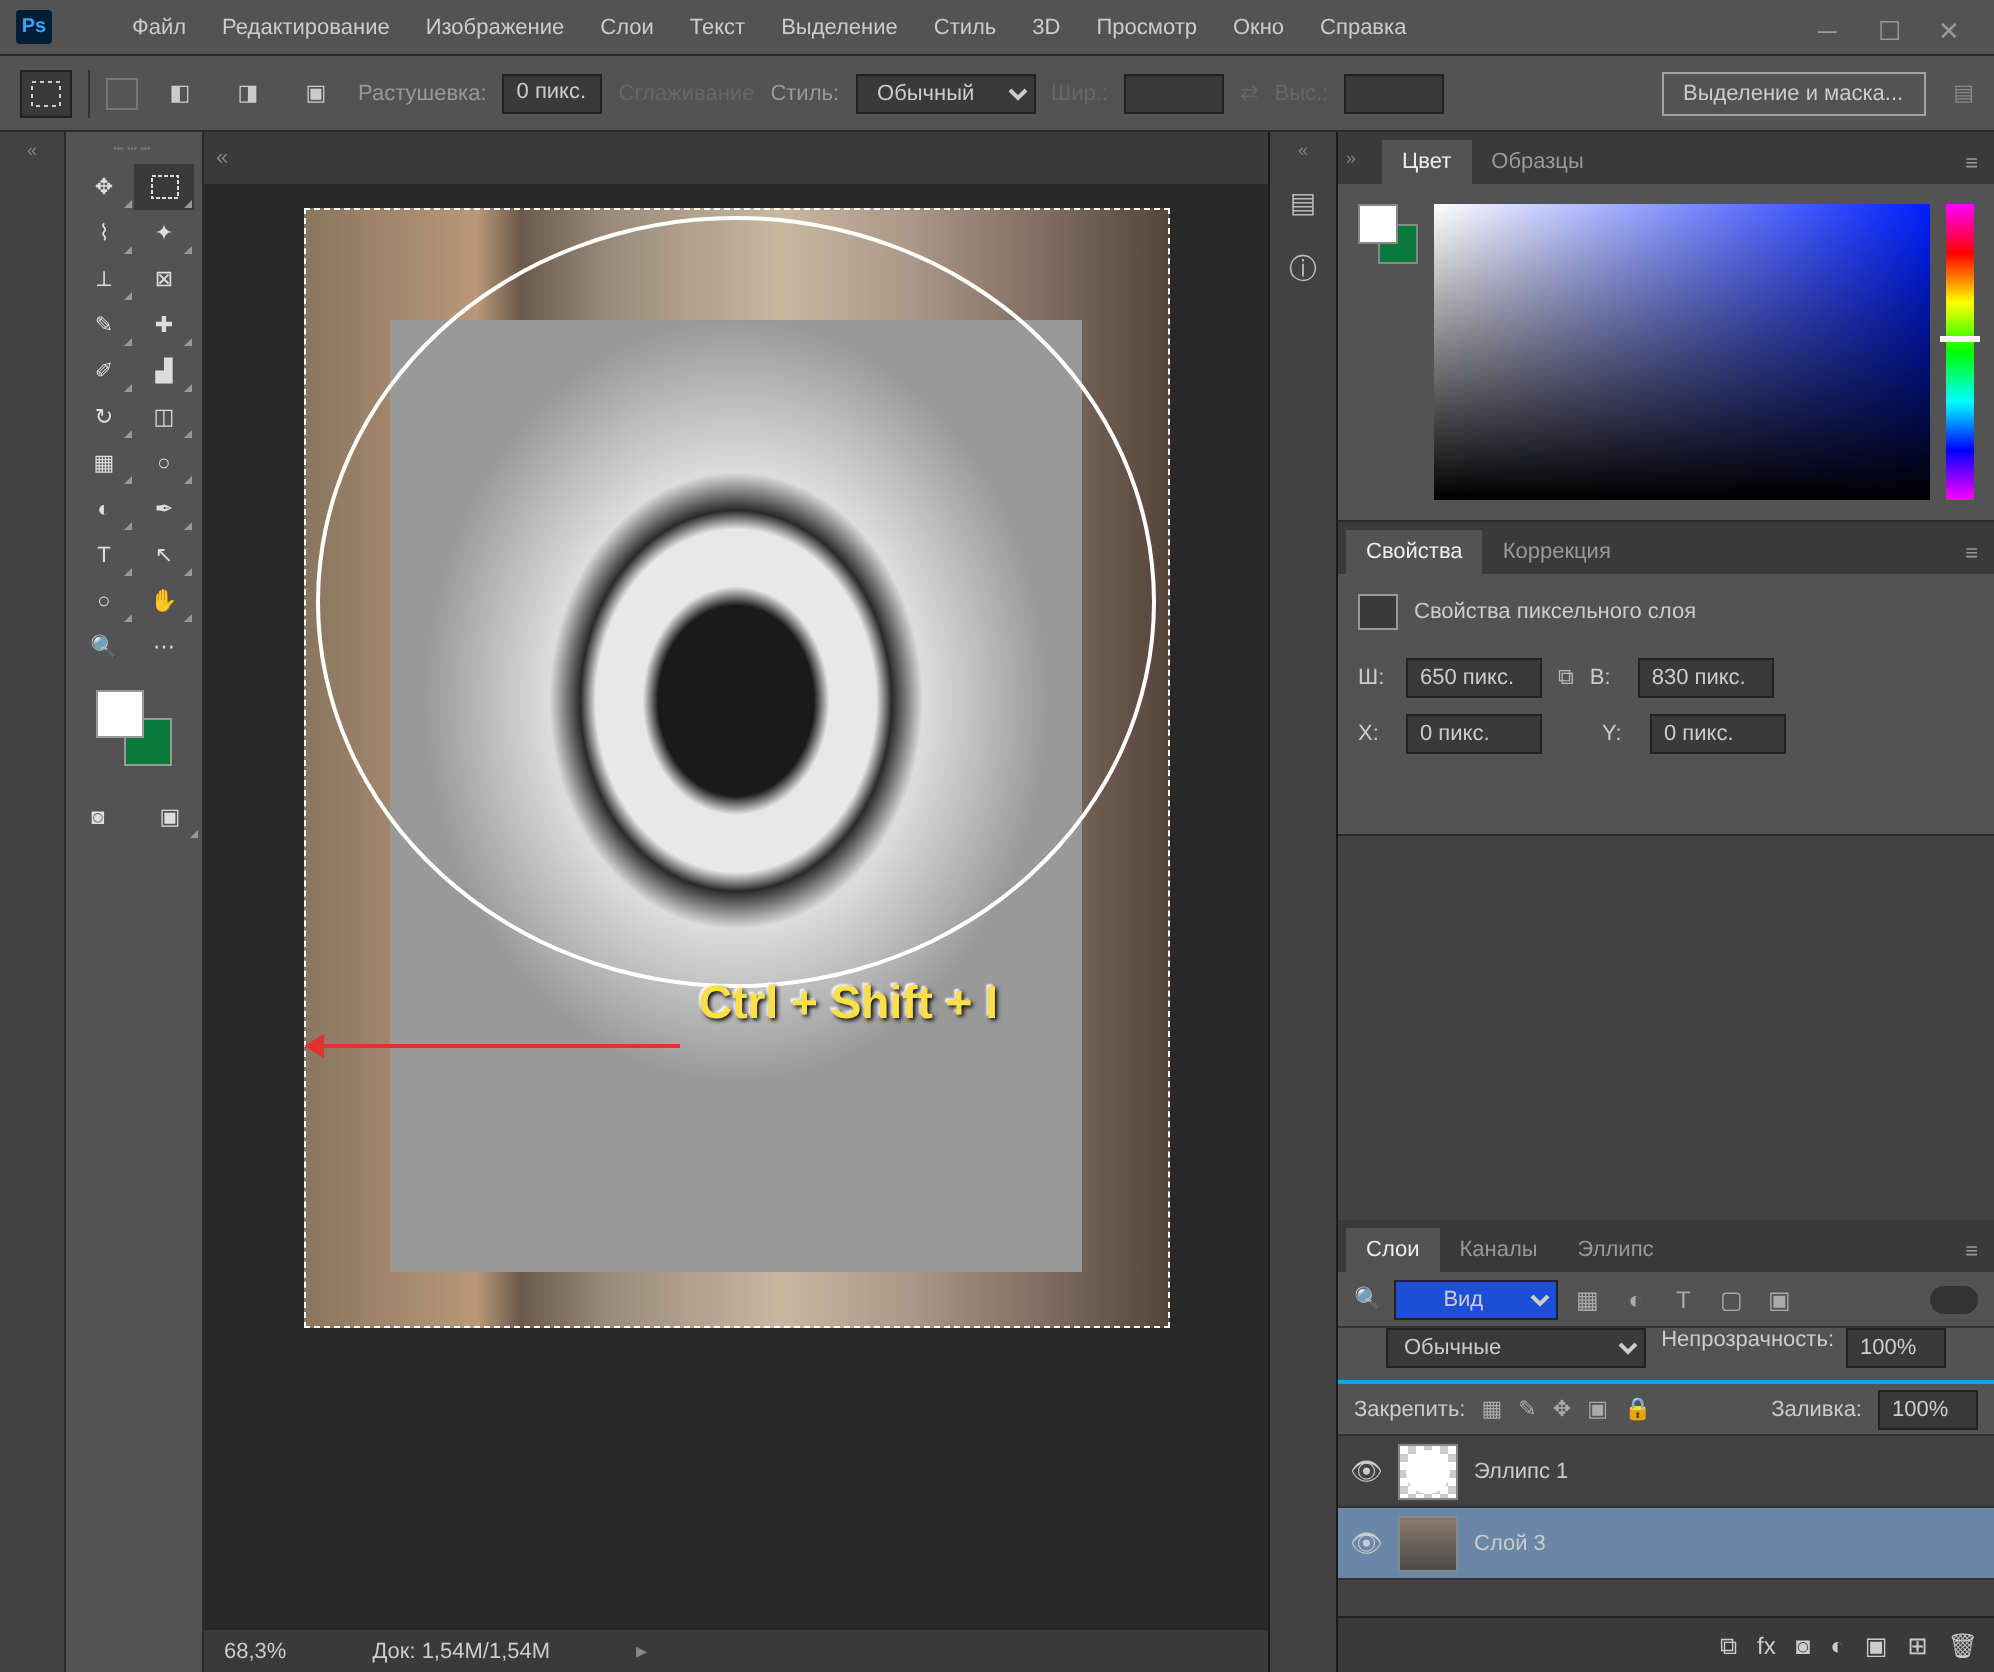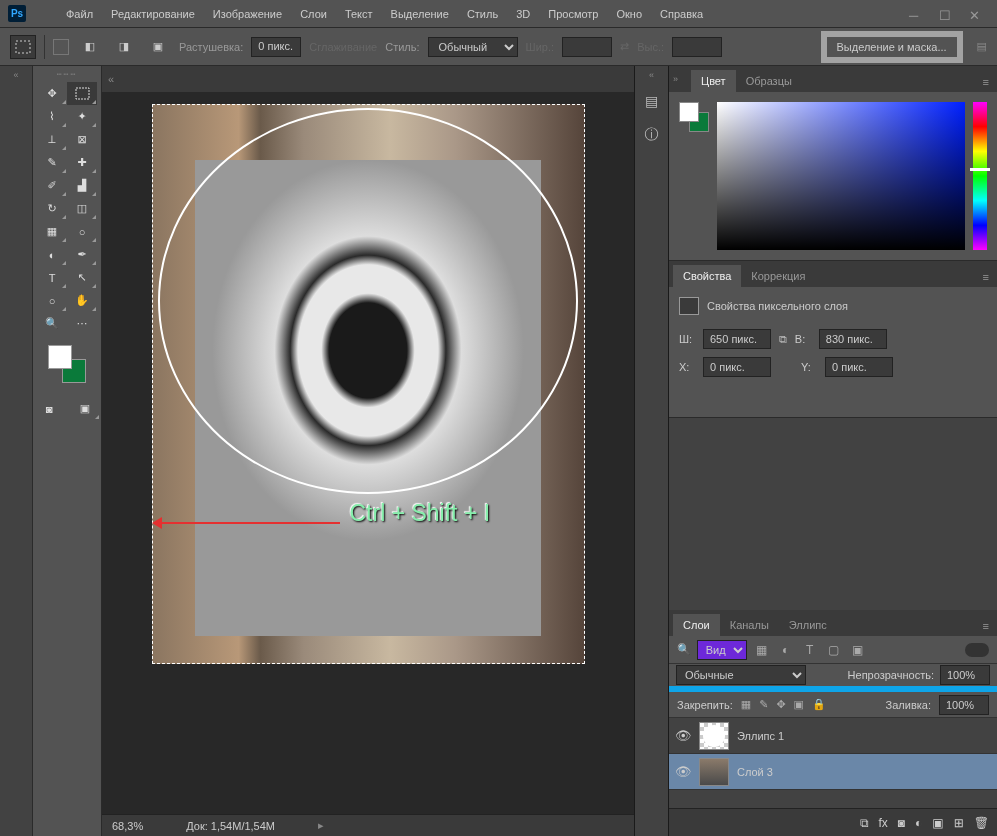--- a/index.html
+++ b/index.html
@@ -9,21 +9,21 @@
 .menubar{display:flex;gap:2px;flex:1}
 .menubar span{padding:4px 8px;cursor:pointer}
 .winbtns{display:flex;gap:18px;margin-right:8px}
 .winbtns span{width:12px;height:12px;color:#999;cursor:pointer;font-size:13px}
 .optbar{height:38px;background:#535353;border-bottom:1px solid #2a2a2a;display:flex;align-items:center;padding:0 10px;gap:8px}
 .tool-icon{width:26px;height:24px;display:flex;align-items:center;justify-content:center;border:1px solid transparent}
 .tool-icon.sel{background:#3a3a3a;border:1px solid #222}
 .swatch{width:16px;height:16px;background:#000;border:1px solid #777}
 .opt-label{color:#999;font-size:11px}
 .opt-input{background:#3a3a3a;border:1px solid #222;padding:2px 6px;min-width:50px;height:20px;color:#ccc}
-.opt-btn{background:#535353;border:6px solid #a3a3a3;padding:4px 10px;color:#ccc;margin-left:auto}
+.opt-btn{background:#535353;border:1px solid #a3a3a3;padding:4px 10px;color:#ccc;margin-left:auto}
 .dim{color:#666}
 .mainarea{display:flex;height:calc(100% - 66px)}
 .ltoolbar-wrap{width:33px;background:#424242;border-right:1px solid #2a2a2a;display:flex;flex-direction:column;align-items:center;padding-top:4px}
 .ltoolbar-wrap .chev{width:100%;height:12px;color:#888;text-align:center;font-size:9px}
 .tools-grid{width:69px;background:#535353;border-right:1px solid #2a2a2a;display:flex;flex-direction:column;align-items:center;padding-top:4px}
 .tools-header{width:100%;height:12px;text-align:center;color:#777;font-size:8px;letter-spacing:2px}
 .tool-pair{display:flex}
 .tool-btn{width:30px;height:23px;display:flex;align-items:center;justify-content:center;cursor:pointer;position:relative;color:#ddd}
 .tool-btn.active{background:#3a3a3a}
 .tool-btn .corner{position:absolute;bottom:1px;right:1px;width:0;height:0;border-left:4px solid transparent;border-bottom:4px solid #999}
@@ -38,21 +38,21 @@
 .doc-tab .x{color:#888;font-size:12px}
 .canvas-viewport{flex:1;display:flex;align-items:flex-start;justify-content:center;padding-top:12px;overflow:hidden;position:relative}
 .doc{width:433px;height:560px;background:#666;position:relative}
 .doc-img{width:100%;height:100%;position:relative;overflow:hidden}
 .room-bg{position:absolute;inset:0;background:linear-gradient(90deg,#8a7560 0%,#b89878 20%,#6a5a4a 25%,#9a8a7a 35%,#c8b8a0 55%,#aa9888 70%,#55443a 100%)}
 .dog{position:absolute;left:10%;top:10%;width:80%;height:85%;background:radial-gradient(ellipse 45% 40% at 50% 40%,#1a1a1a 0%,#1a1a1a 25%,#e8e8e8 30%,#e8e8e8 45%,#2a2a2a 50%,#ddd 60%,#999 100%)}
 .ellipse-sel{position:absolute;left:6px;top:4px;width:420px;height:386px;border:2px solid #fff;border-radius:50%}
 .marq{position:absolute;inset:0;border:1px dashed #fff}
 .annotation-arrow{position:absolute;left:8px;top:418px;width:180px;height:2px;background:#e53030}
 .annotation-arrow::before{content:'';position:absolute;left:-8px;top:-5px;border-right:10px solid #e53030;border-top:6px solid transparent;border-bottom:6px solid transparent}
-.annotation-text{position:absolute;left:198px;top:396px;color:#86efac;font-size:23px;font-weight:400;text-shadow:1px 1px 2px #000,-1px -1px 1px #fff}
+.annotation-text{position:absolute;left:198px;top:384px;color:#fde047;font-size:23px;font-weight:700;text-shadow:1px 1px 2px #000,-1px -1px 1px #fff}
 .statusbar{height:22px;background:#3a3a3a;border-top:1px solid #222;display:flex;align-items:center;padding:0 10px;gap:43px;color:#999}
 .midcol{width:34px;background:#424242;border-right:1px solid #1a1a1a;display:flex;flex-direction:column;align-items:center;padding-top:4px;gap:8px}
 .midcol .chev{color:#888;font-size:9px}
 .mid-icon{width:26px;height:26px;display:flex;align-items:center;justify-content:center;color:#bbb;font-size:14px}
 .rpanels{width:328px;background:#424242;display:flex;flex-direction:column}
 .panel{border-bottom:1px solid #2a2a2a}
 .panel-tabs{height:26px;display:flex;align-items:flex-end;background:#3a3a3a;padding-left:4px}
 .panel-tabs .chev{width:18px;color:#888;align-self:center;font-size:9px}
 .ptab{padding:5px 10px;color:#999;cursor:pointer}
 .ptab.active{background:#535353;color:#eee}
@@ -67,24 +67,24 @@
 .props-body{background:#535353;padding:10px;min-height:130px}
 .props-title{display:flex;align-items:center;gap:8px;margin-bottom:14px;color:#ccc}
 .props-title .ico{width:20px;height:18px;border:1px solid #999;background:#3a3a3a}
 .prop-row{display:flex;gap:8px;align-items:center;margin-bottom:8px}
 .prop-field{background:#3a3a3a;border:1px solid #222;padding:3px 6px;width:68px;color:#ccc}
 .prop-lbl{color:#ccc;min-width:16px}
 .link-ico{color:#bbb}
 .spacer{flex:1;background:#424242}
 .layers-body{background:#535353;display:flex;flex-direction:column}
 .layer-filter{height:28px;display:flex;align-items:center;padding:0 8px;gap:6px;border-bottom:1px solid #333}
-.layer-filter select{background:#6d28d9;border:1px solid #222;color:#ccc;padding:2px 4px;height:20px}
+.layer-filter select{background:#1d4ed8;border:1px solid #222;color:#ccc;padding:2px 20px;height:20px}
 .layer-filter .ficn{width:18px;height:18px;color:#aaa;display:flex;align-items:center;justify-content:center;font-size:12px}
 .layer-filter .toggle{margin-left:auto;width:24px;height:14px;background:#333;border-radius:7px;position:relative}
-.layer-opts{height:28px;display:flex;align-items:center;padding:0 7px;gap:6px;border-bottom:6px solid #0ea5e9}
+.layer-opts{height:28px;display:flex;align-items:flex-start;padding:0 24px;gap:6px;border-bottom:2px solid #0ea5e9}
 .layer-opts select{background:#3a3a3a;border:1px solid #222;color:#ccc;padding:2px 4px;width:130px;height:20px}
 .layer-lock{height:26px;display:flex;align-items:center;padding:0 8px;gap:8px;border-bottom:1px solid #333;color:#bbb}
 .layer-lock .licn{font-size:11px;color:#aaa}
 .layer-list{background:#424242}
 .layer-row{height:36px;display:flex;align-items:center;padding:0 6px;gap:8px;border-bottom:1px solid #333}
 .layer-row.active{background:#6a87a8;color:#fff}
 .layer-eye{width:16px;color:#ccc;font-size:13px}
 .layer-thumb{width:30px;height:28px;background:#fff;border:1px solid #888;background-image:repeating-conic-gradient(#ccc 0 25%,#fff 0 50%);background-size:8px 8px;display:flex;align-items:center;justify-content:center}
 .layer-thumb .el{width:22px;height:22px;border-radius:50%;background:#fff}
 .layer-thumb.img{background:linear-gradient(#8a7a6a,#4a4a4a)}

